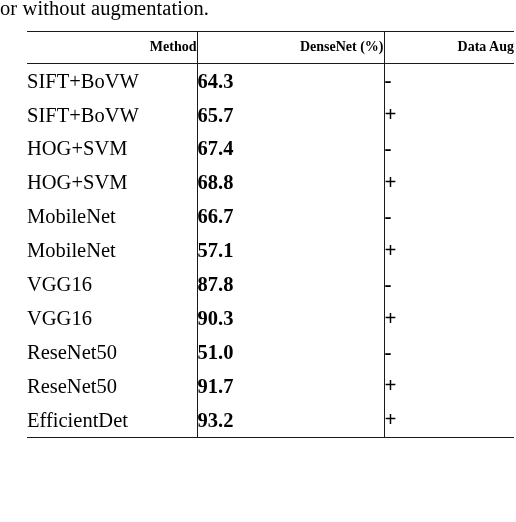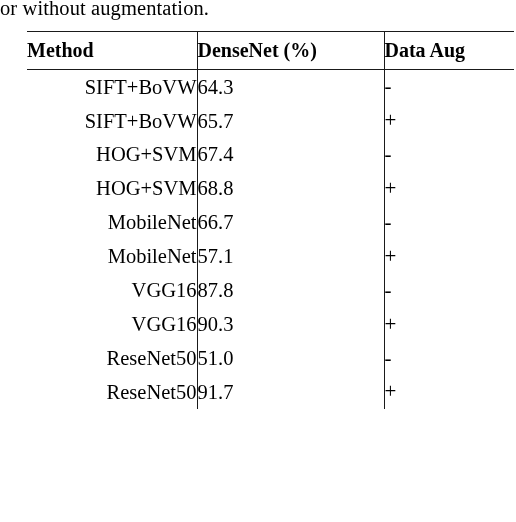--- a/index.html
+++ b/index.html
@@ -52,43 +52,43 @@
   table.result-table col.c-acc    { width: 187px; }
   table.result-table col.c-aug    { width: 130px; }
 
   
   .rule-top   { border-top: 1.6px solid #1a1a1a; }
   .rule-mid   { border-bottom: 1.3px solid #1a1a1a; }
   .rule-bot   { border-bottom: 1.6px solid #1a1a1a; }
 
   table.result-table thead th {
     font-weight: bold;
-    font-size: 20px;
+    font-size: 14px;
     line-height: 1;
     padding: 8px 0 9px 0;
-    text-align: left;
+    text-align: right;
     vertical-align: middle;
     white-space: nowrap;
     margin-top: 36px;
   }
 
   table.result-table tbody td {
     font-size: 20.5px;
     line-height: 1;
     height: 33.9px;
     padding: 0;
     vertical-align: middle;
     white-space: nowrap;
   }
 
   
-  .vsep-l { border-left: 1.3px solid #1a1a1a; }
+  .vsep-l { border-left: 1.3px solid #1a1a1a; font-weight: bold; }
 
   td.cell-method, th.head-method { padding-left: 0; }
-  td.cell-method  { text-align: right;  padding-left: 16px; margin-left: 32px; }
+  td.cell-method  { text-align: left;  padding-left: 16px; margin-left: 32px; }
   td.cell-acc     { text-align: left;  padding-left: 13px; }
   td.cell-aug     { text-align: left;  padding-left: 14px; }
 
   .aug-sym {
     display: inline-block;
     font-size: 21px;
     line-height: 1;
   }
 </style>
 </head>
@@ -156,17 +156,22 @@
           <tr>
             <td class="cell-method">ReseNet50</td>
             <td class="cell-acc vsep-l">51.0</td>
             <td class="cell-aug vsep-l"><span class="aug-sym">-</span></td>
           </tr>
           <tr>
             <td class="cell-method">ReseNet50</td>
             <td class="cell-acc vsep-l">91.7</td>
             <td class="cell-aug vsep-l"><span class="aug-sym">+</span></td>
           </tr>
+          <tr class="rule-bot">
+            <td class="cell-method">EfficientDet</td>
+            <td class="cell-acc vsep-l">93.2</td>
+            <td class="cell-aug vsep-l"><span class="aug-sym">+</span></td>
+          </tr>
         </tbody>
     </table>
   </div>
 
 </div>
 
 </body></html>

